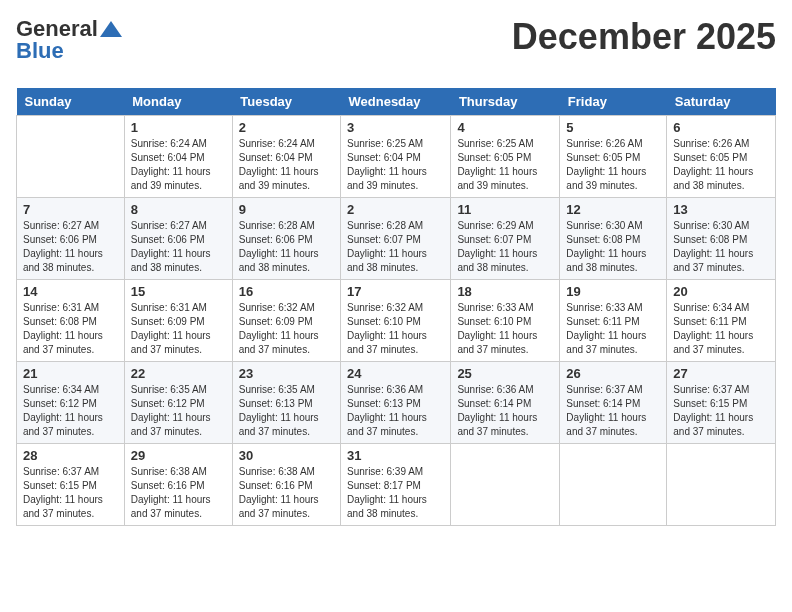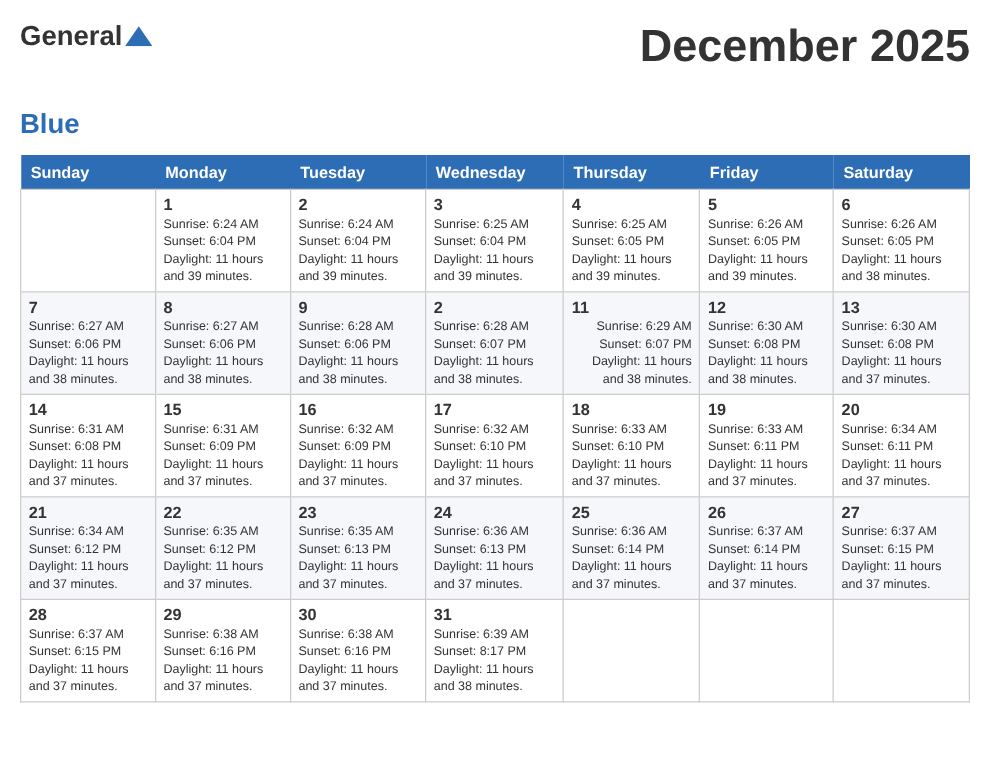--- a/index.html
+++ b/index.html
@@ -13,39 +13,38 @@
     .header-area {
       display: flex;
       justify-content: space-between;
       align-items: flex-start;
       margin-bottom: 8px;
     }
     .logo {
       display: flex;
       flex-direction: column;
       align-items: flex-start;
-      gap: 48px;
     }
     .title-area {
       text-align: right;
     }
     .month-title {
       font-size: 36px;
       font-weight: bold;
       color: #333;
     }
     .location {
       font-size: 16px;
       color: #555;
       margin-top: 2px;
     }
     .calendar {
       width: 100%;
       border-collapse: collapse;
-      margin-top: 12px;
+      margin-top: 24px;
     }
     .calendar th {
       background-color: #2d6db5;
       color: #fff;
       text-align: left;
       padding: 6px 8px;
       font-size: 13px;
       font-weight: bold;
     }
     .calendar td {
@@ -174,21 +173,21 @@
         </td>
         <td>
           <span class="day-num">2</span>
           <div class="day-detail" style="white-space: pre-line;">Sunrise: 6:28 AM
 Sunset: 6:07 PM
 Daylight: 11 hours
 and 38 minutes.</div>
         </td>
         <td>
           <span class="day-num">11</span>
-          <div class="day-detail" style="white-space: pre-line; text-align: right;">Sunrise: 6:29 AM
+          <div class="day-detail" style="white-space: pre-line;">Sunrise: 6:29 AM
 Sunset: 6:07 PM
 Daylight: 11 hours
 and 38 minutes.</div>
         </td>
         <td>
           <span class="day-num">12</span>
           <div class="day-detail" style="white-space: pre-line;">Sunrise: 6:30 AM
 Sunset: 6:08 PM
 Daylight: 11 hours
 and 38 minutes.</div>

